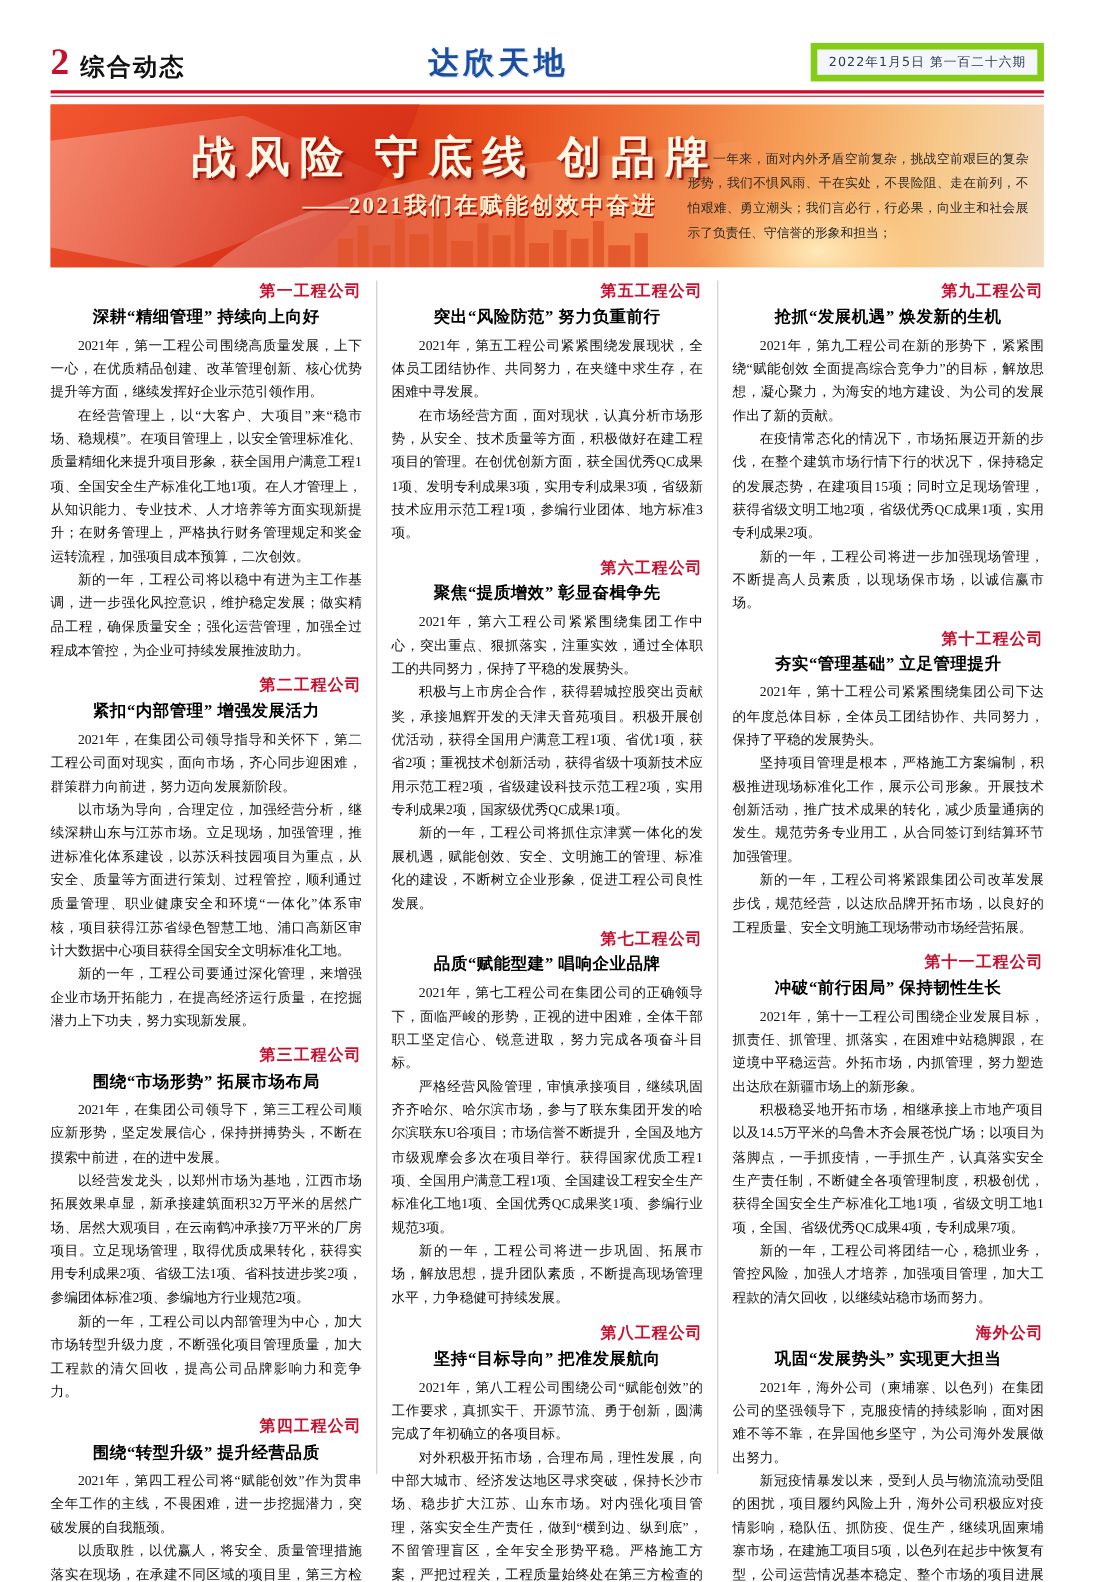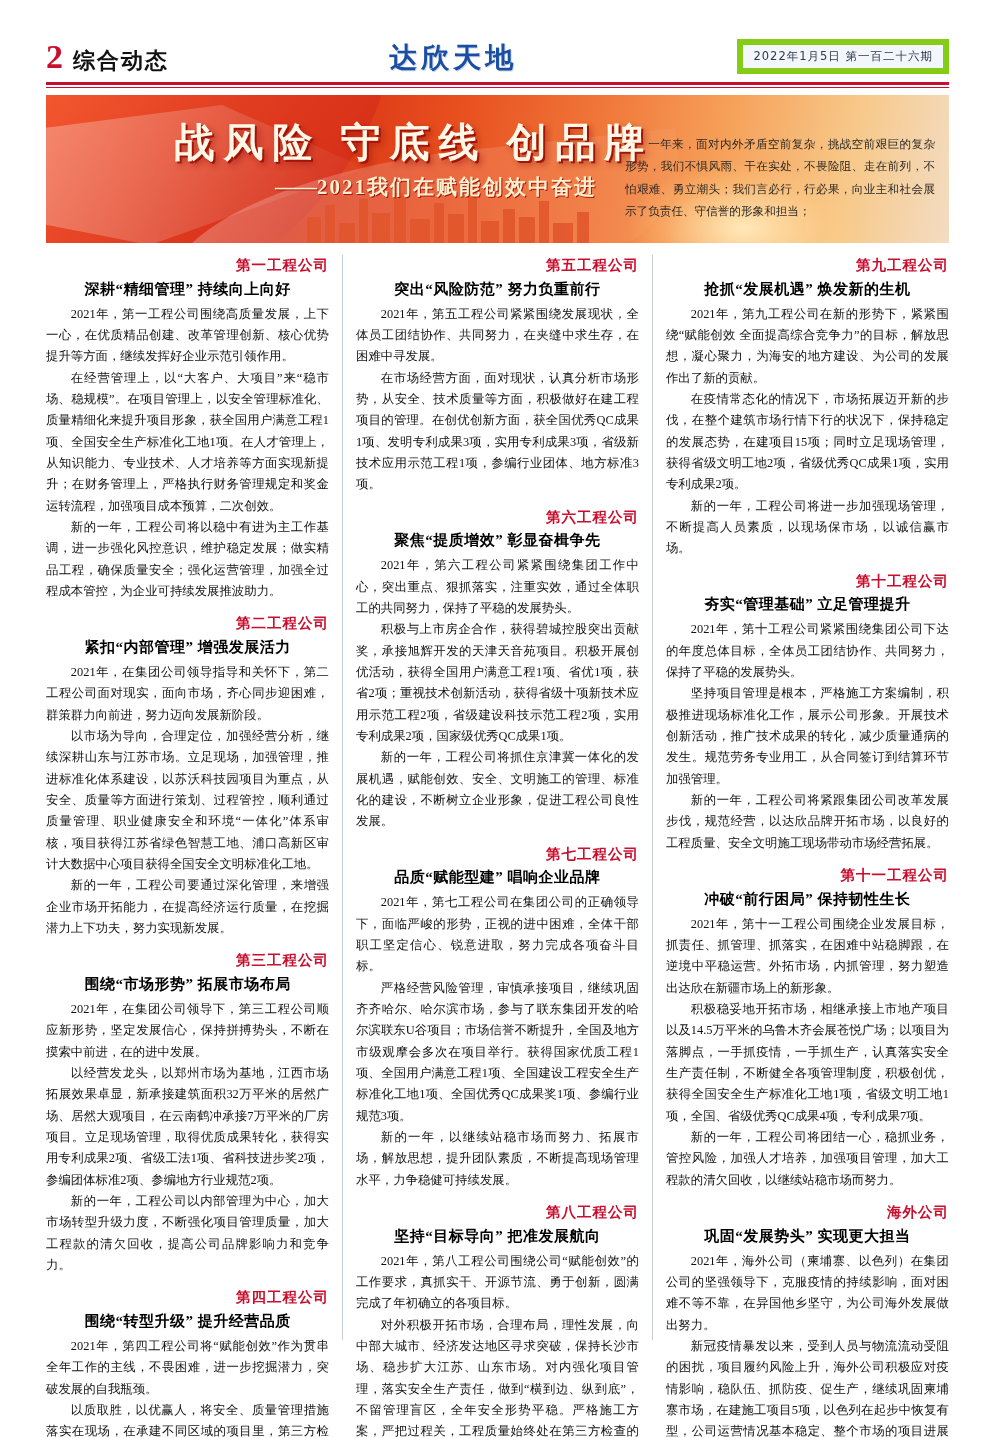--- a/index.html
+++ b/index.html
@@ -219,21 +219,21 @@
           <div class="art-head">聚焦“提质增效” 彰显奋楫争先</div>
           <p>2021年，第六工程公司紧紧围绕集团工作中心，突出重点、狠抓落实，注重实效，通过全体职工的共同努力，保持了平稳的发展势头。</p>
           <p>积极与上市房企合作，获得碧城控股突出贡献奖，承接旭辉开发的天津天音苑项目。积极开展创优活动，获得全国用户满意工程1项、省优1项，获省2项；重视技术创新活动，获得省级十项新技术应用示范工程2项，省级建设科技示范工程2项，实用专利成果2项，国家级优秀QC成果1项。</p>
           <p>新的一年，工程公司将抓住京津冀一体化的发展机遇，赋能创效、安全、文明施工的管理、标准化的建设，不断树立企业形象，促进工程公司良性发展。</p>
         </div>
         <div class="art">
           <div class="art-org">第七工程公司</div>
           <div class="art-head">品质“赋能型建” 唱响企业品牌</div>
           <p>2021年，第七工程公司在集团公司的正确领导下，面临严峻的形势，正视的进中困难，全体干部职工坚定信心、锐意进取，努力完成各项奋斗目标。</p>
           <p>严格经营风险管理，审慎承接项目，继续巩固齐齐哈尔、哈尔滨市场，参与了联东集团开发的哈尔滨联东U谷项目；市场信誉不断提升，全国及地方市级观摩会多次在项目举行。获得国家优质工程1项、全国用户满意工程1项、全国建设工程安全生产标准化工地1项、全国优秀QC成果奖1项、参编行业规范3项。</p>
-          <p>新的一年，以继续站稳市场而努力、拓展市场，解放思想，提升团队素质，不断提高现场管理水平，力争稳健可持续发展。</p>
+          <p>新的一年，工程公司将进一步巩固、拓展市场，解放思想，提升团队素质，不断提高现场管理水平，力争稳健可持续发展。</p>
         </div>
         <div class="art">
           <div class="art-org">第八工程公司</div>
           <div class="art-head">坚持“目标导向” 把准发展航向</div>
           <p>2021年，第八工程公司围绕公司“赋能创效”的工作要求，真抓实干、开源节流、勇于创新，圆满完成了年初确立的各项目标。</p>
           <p>对外积极开拓市场，合理布局，理性发展，向中部大城市、经济发达地区寻求突破，保持长沙市场、稳步扩大江苏、山东市场。对内强化项目管理，落实安全生产责任，做到“横到边、纵到底”，不留管理盲区，全年安全形势平稳。严格施工方案，严把过程关，工程质量始终处在第三方检查的前列。各区域内项目综合工程管理水平排在前列。</p>
 
         </div>
       </div>
 

